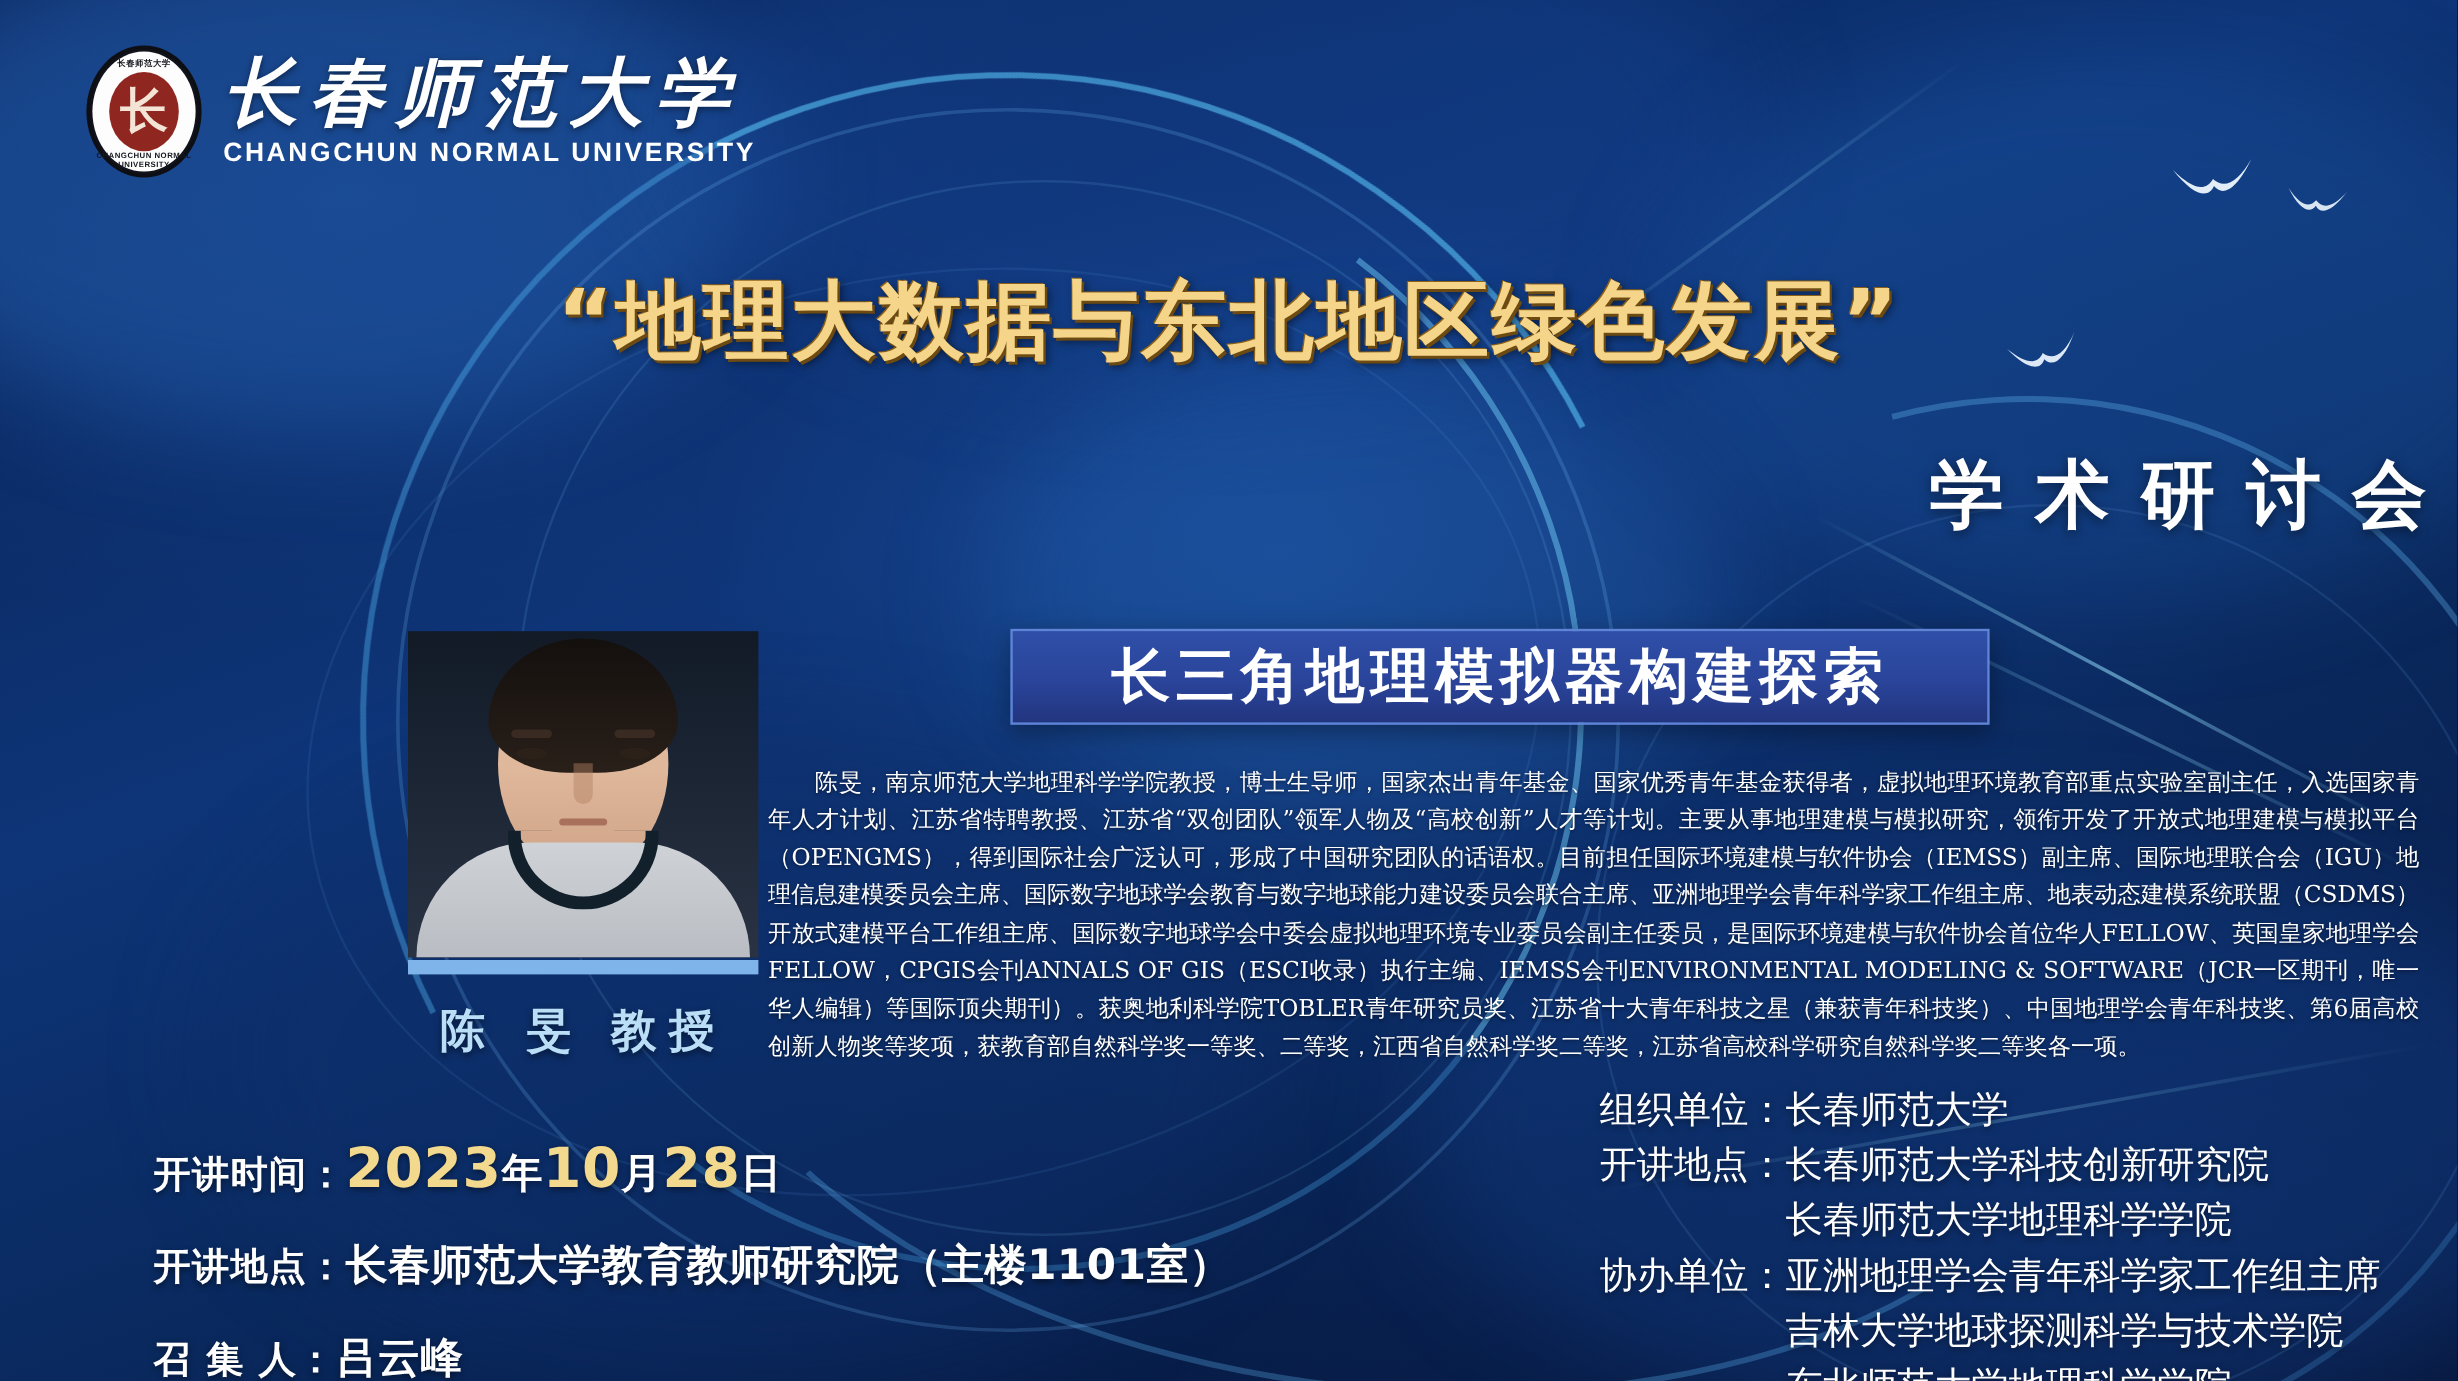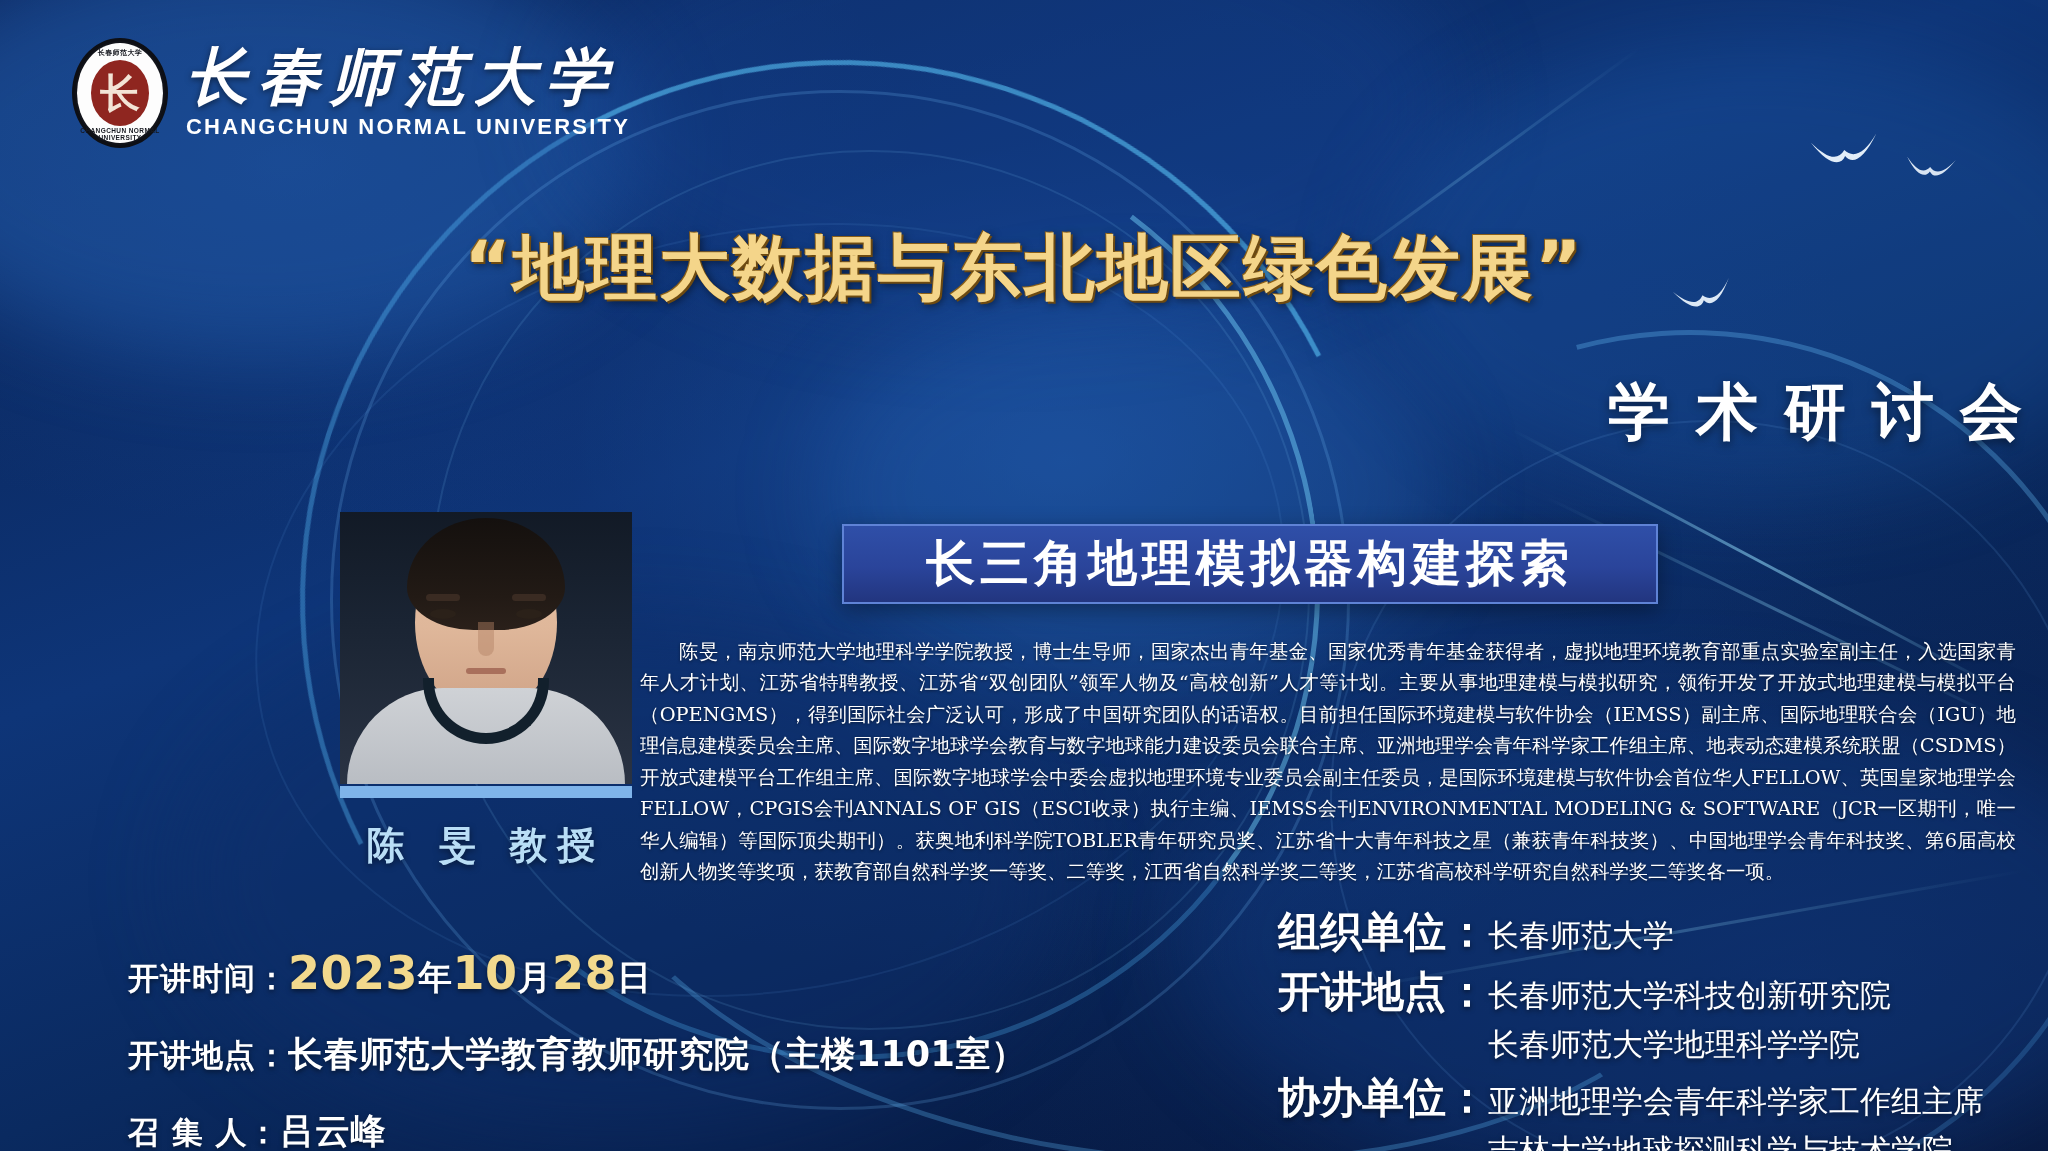--- a/index.html
+++ b/index.html
@@ -100,21 +100,21 @@
   }
   .title-sub{
     position:absolute; left:0; right:0; top:370px; text-align:right;
     font-family:"DejaVu Sans","Liberation Sans",sans-serif;
     font-size:62px; font-weight:700; color:#ffffff;
     letter-spacing:26px; text-indent:26px;
     text-shadow:0 3px 10px rgba(0,0,0,.5);
   }
 
   
-  .photo-wrap{ position:absolute; left:340px; top:512px; width:300px; }
+  .photo-wrap{ position:absolute; left:340px; top:526px; width:300px; }
   .photo{
     position:relative; width:292px; height:272px; overflow:hidden;
     background:linear-gradient(180deg,#121a26 0%,#1a2433 40%,#2a3343 100%);
   }
   .head{
     position:absolute; left:50%; top:16px; transform:translateX(-50%);
     width:142px; height:182px; border-radius:48% 48% 44% 44%/52% 52% 48% 48%;
     background:linear-gradient(180deg,#e6c2a6 0%,#dfb79a 55%,#cfa387 100%);
   }
   .hair{
@@ -181,21 +181,21 @@
     font-family:"DejaVu Sans","Liberation Sans",sans-serif; white-space:nowrap;
     text-shadow:0 2px 5px rgba(0,0,0,.5);
   }
   .info-val.date{ color:#f2d98d; font-size:46px; }
   .info-val.date .u{ color:#ffffff; font-size:34px; }
 
   
   .units{ position:absolute; right:60px; top:904px; }
   .unit-row{ display:flex; justify-content:flex-end; align-items:baseline; margin-bottom:4px; }
   .unit-label{
-    color:#ffffff; font-size:42px; font-weight:700; white-space:nowrap;
+    color:#ffffff; font-size:31px; font-weight:400; white-space:nowrap;
     font-family:"DejaVu Sans","Liberation Sans",sans-serif;
     text-shadow:0 2px 5px rgba(0,0,0,.5);
   }
   .unit-val{
     color:#ffffff; font-size:31px; font-weight:400; white-space:nowrap;
     font-family:"DejaVu Sans","Liberation Sans",sans-serif;
     text-shadow:0 2px 5px rgba(0,0,0,.5);
     min-width:500px; text-align:left;
   }
   .unit-spacer{ width:158px; }

